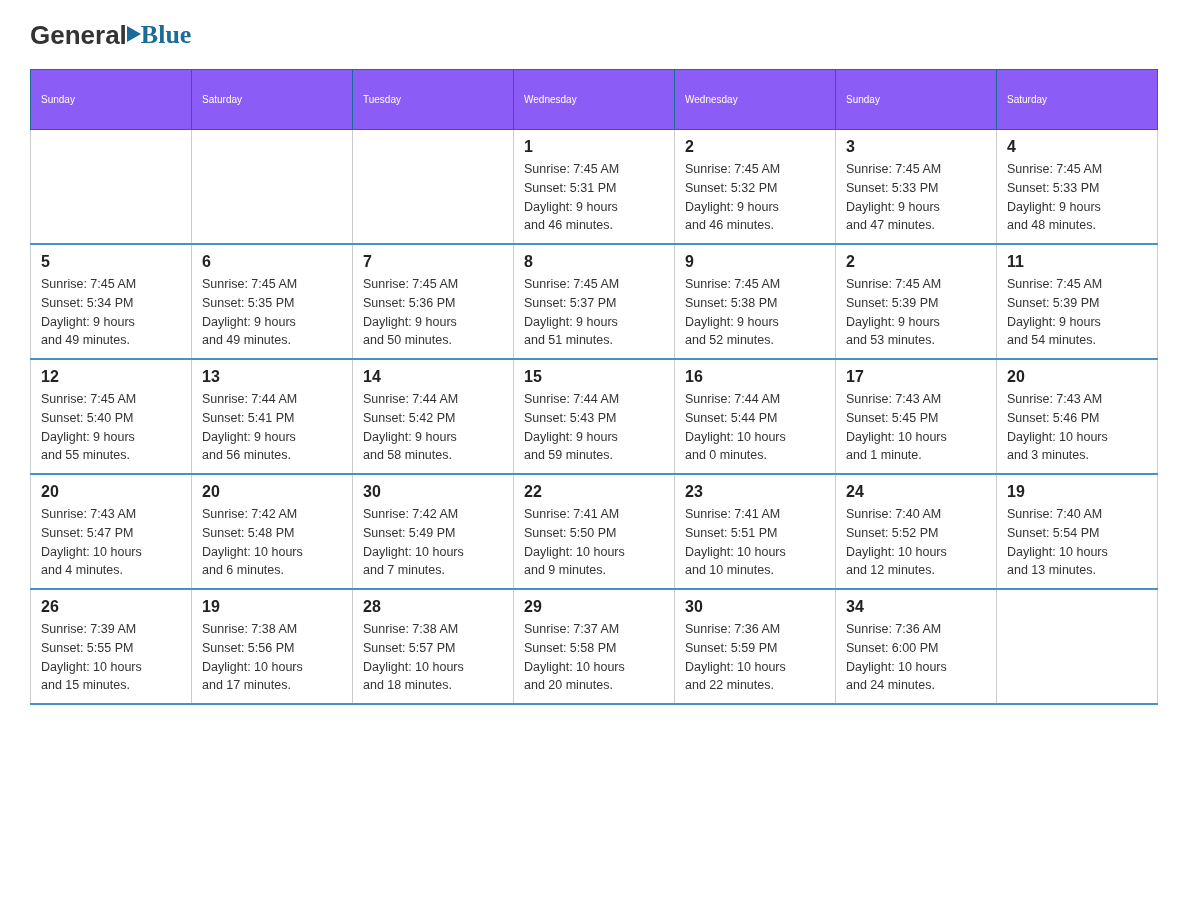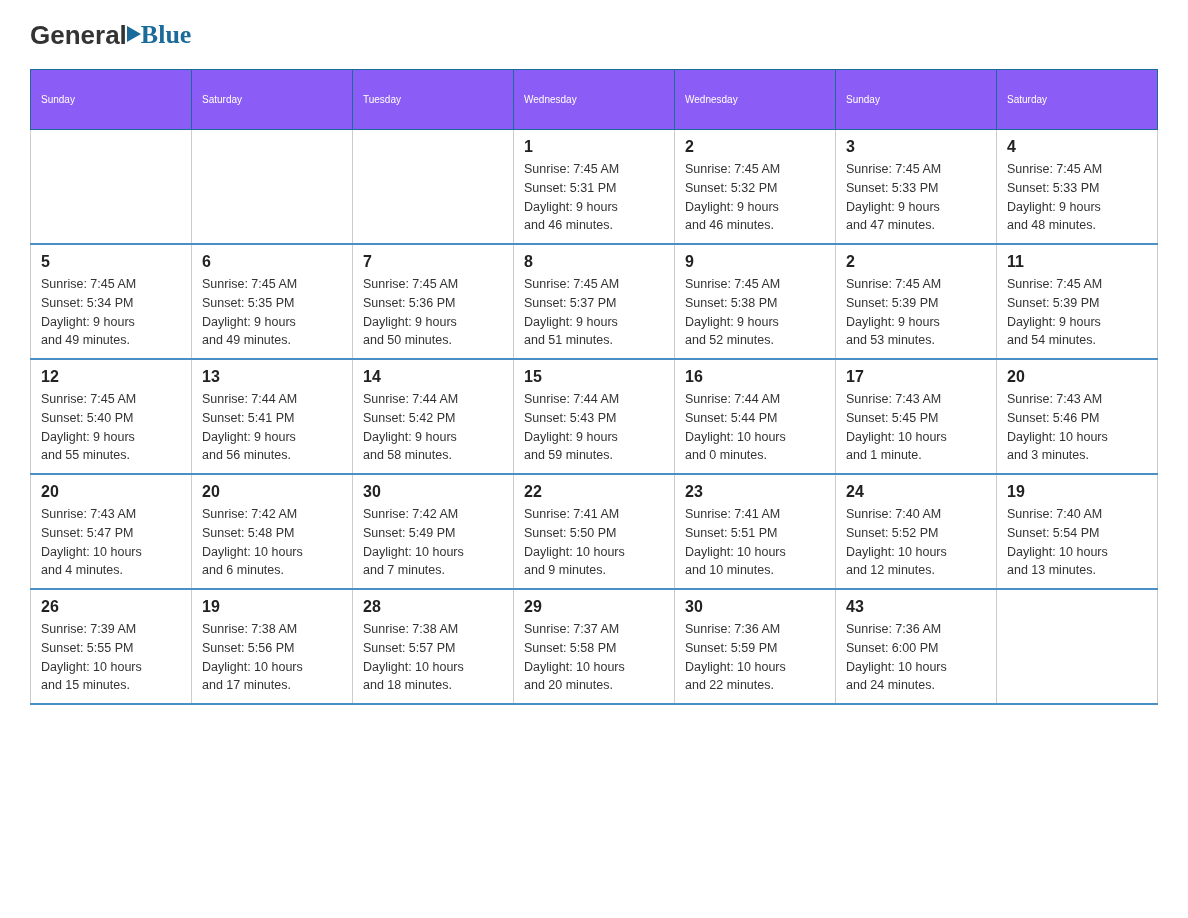--- a/index.html
+++ b/index.html
@@ -277,19 +277,19 @@
         </td>
         <td>
           <span class="day-number">29</span>
           <div class="day-info">Sunrise: 7:37 AM<br>Sunset: 5:58 PM<br>Daylight: 10 hours<br>and 20 minutes.</div>
         </td>
         <td>
           <span class="day-number">30</span>
           <div class="day-info">Sunrise: 7:36 AM<br>Sunset: 5:59 PM<br>Daylight: 10 hours<br>and 22 minutes.</div>
         </td>
         <td>
-          <span class="day-number">43</span>
+          <span class="day-number">34</span>
           <div class="day-info">Sunrise: 7:36 AM<br>Sunset: 6:00 PM<br>Daylight: 10 hours<br>and 24 minutes.</div>
         </td>
         <td class="empty-cell"></td>
       </tr>
     </tbody>
 </table>
 
 </body></html>

